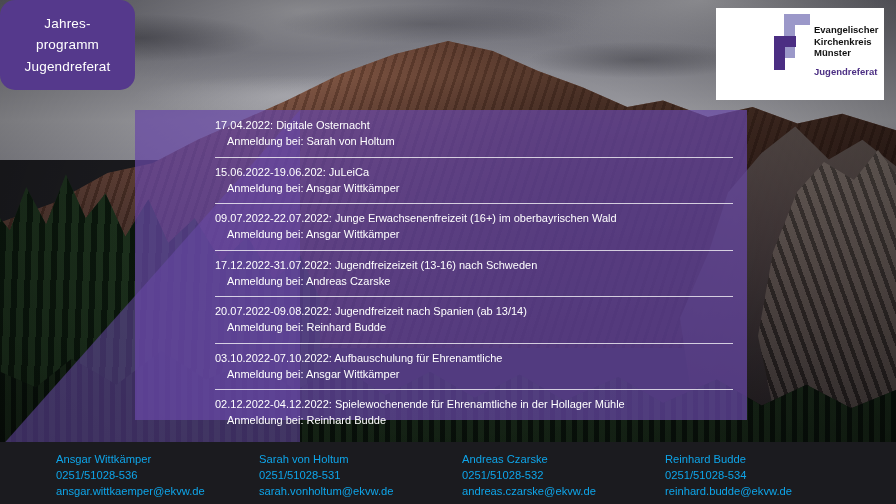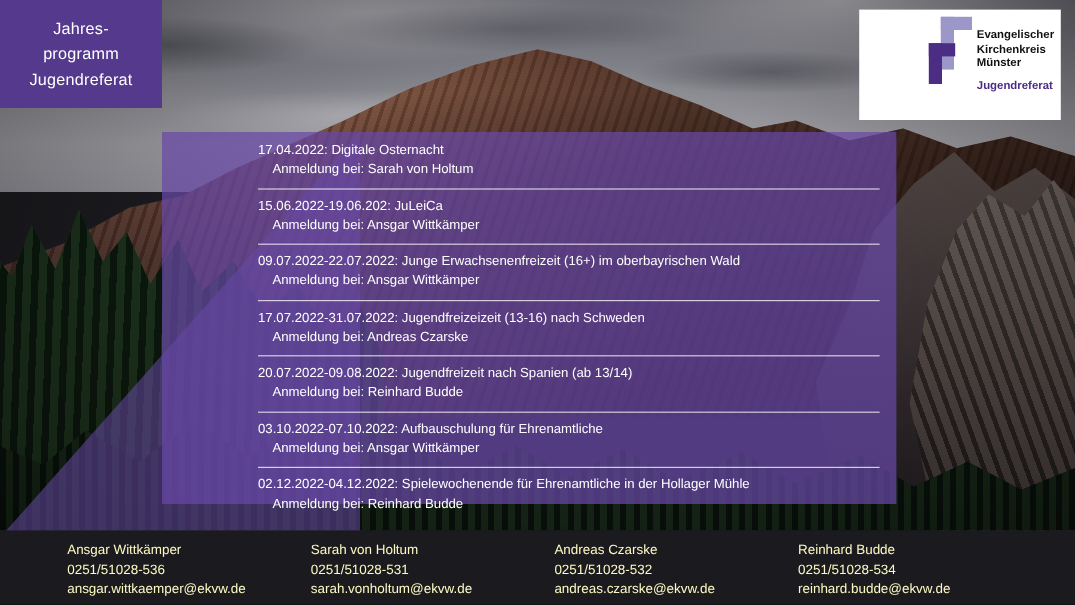--- a/index.html
+++ b/index.html
@@ -116,20 +116,21 @@
     background: #55398c;
     color: #ffffff;
     display: flex;
     flex-direction: column;
     align-items: center;
     justify-content: center;
     gap: 2px;
     font-size: 13.5px;
     line-height: 1.45;
     letter-spacing: .2px;
+    border-radius: 15px;
   }
 
   
   .logo {
     position: absolute;
     right: 12px; top: 8px;
     width: 120px; height: 92px;
     background: #ffffff;
     display: flex;
     align-items: flex-start;
@@ -197,21 +198,21 @@
   }
   .event-title { display: block; }
   .event-contact { display: block; margin-left: 12px; }
 
   
   .footer {
     position: absolute;
     left: 0; bottom: 0;
     width: 896px; height: 62px;
     background: #1b1b1f;
-    color: #fef9c3;
+    color: #0ea5e9;
   }
   .footer-inner {
     display: flex;
     height: 100%;
     padding: 10px 28px 0 56px;
     box-sizing: border-box;
   }
   .contact {
     flex: 1;
     font-size: 11.2px;
@@ -271,21 +272,21 @@
     </div>
     <div class="event">
       <span class="event-title">15.06.2022-19.06.202: JuLeiCa</span>
       <span class="event-contact">Anmeldung bei: Ansgar Wittkämper</span>
     </div>
     <div class="event">
       <span class="event-title">09.07.2022-22.07.2022: Junge Erwachsenenfreizeit (16+) im oberbayrischen Wald</span>
       <span class="event-contact">Anmeldung bei: Ansgar Wittkämper</span>
     </div>
     <div class="event">
-      <span class="event-title">17.07.2022-31.07.2022: Jugendfreizeizeit (13-16) nach Schweden</span>
+      <span class="event-title">17.12.2022-31.07.2022: Jugendfreizeizeit (13-16) nach Schweden</span>
       <span class="event-contact">Anmeldung bei: Andreas Czarske</span>
     </div>
     <div class="event">
       <span class="event-title">20.07.2022-09.08.2022: Jugendfreizeit nach Spanien (ab 13/14)</span>
       <span class="event-contact">Anmeldung bei: Reinhard Budde</span>
     </div>
     <div class="event">
       <span class="event-title">03.10.2022-07.10.2022: Aufbauschulung für Ehrenamtliche</span>
       <span class="event-contact">Anmeldung bei: Ansgar Wittkämper</span>
     </div>

